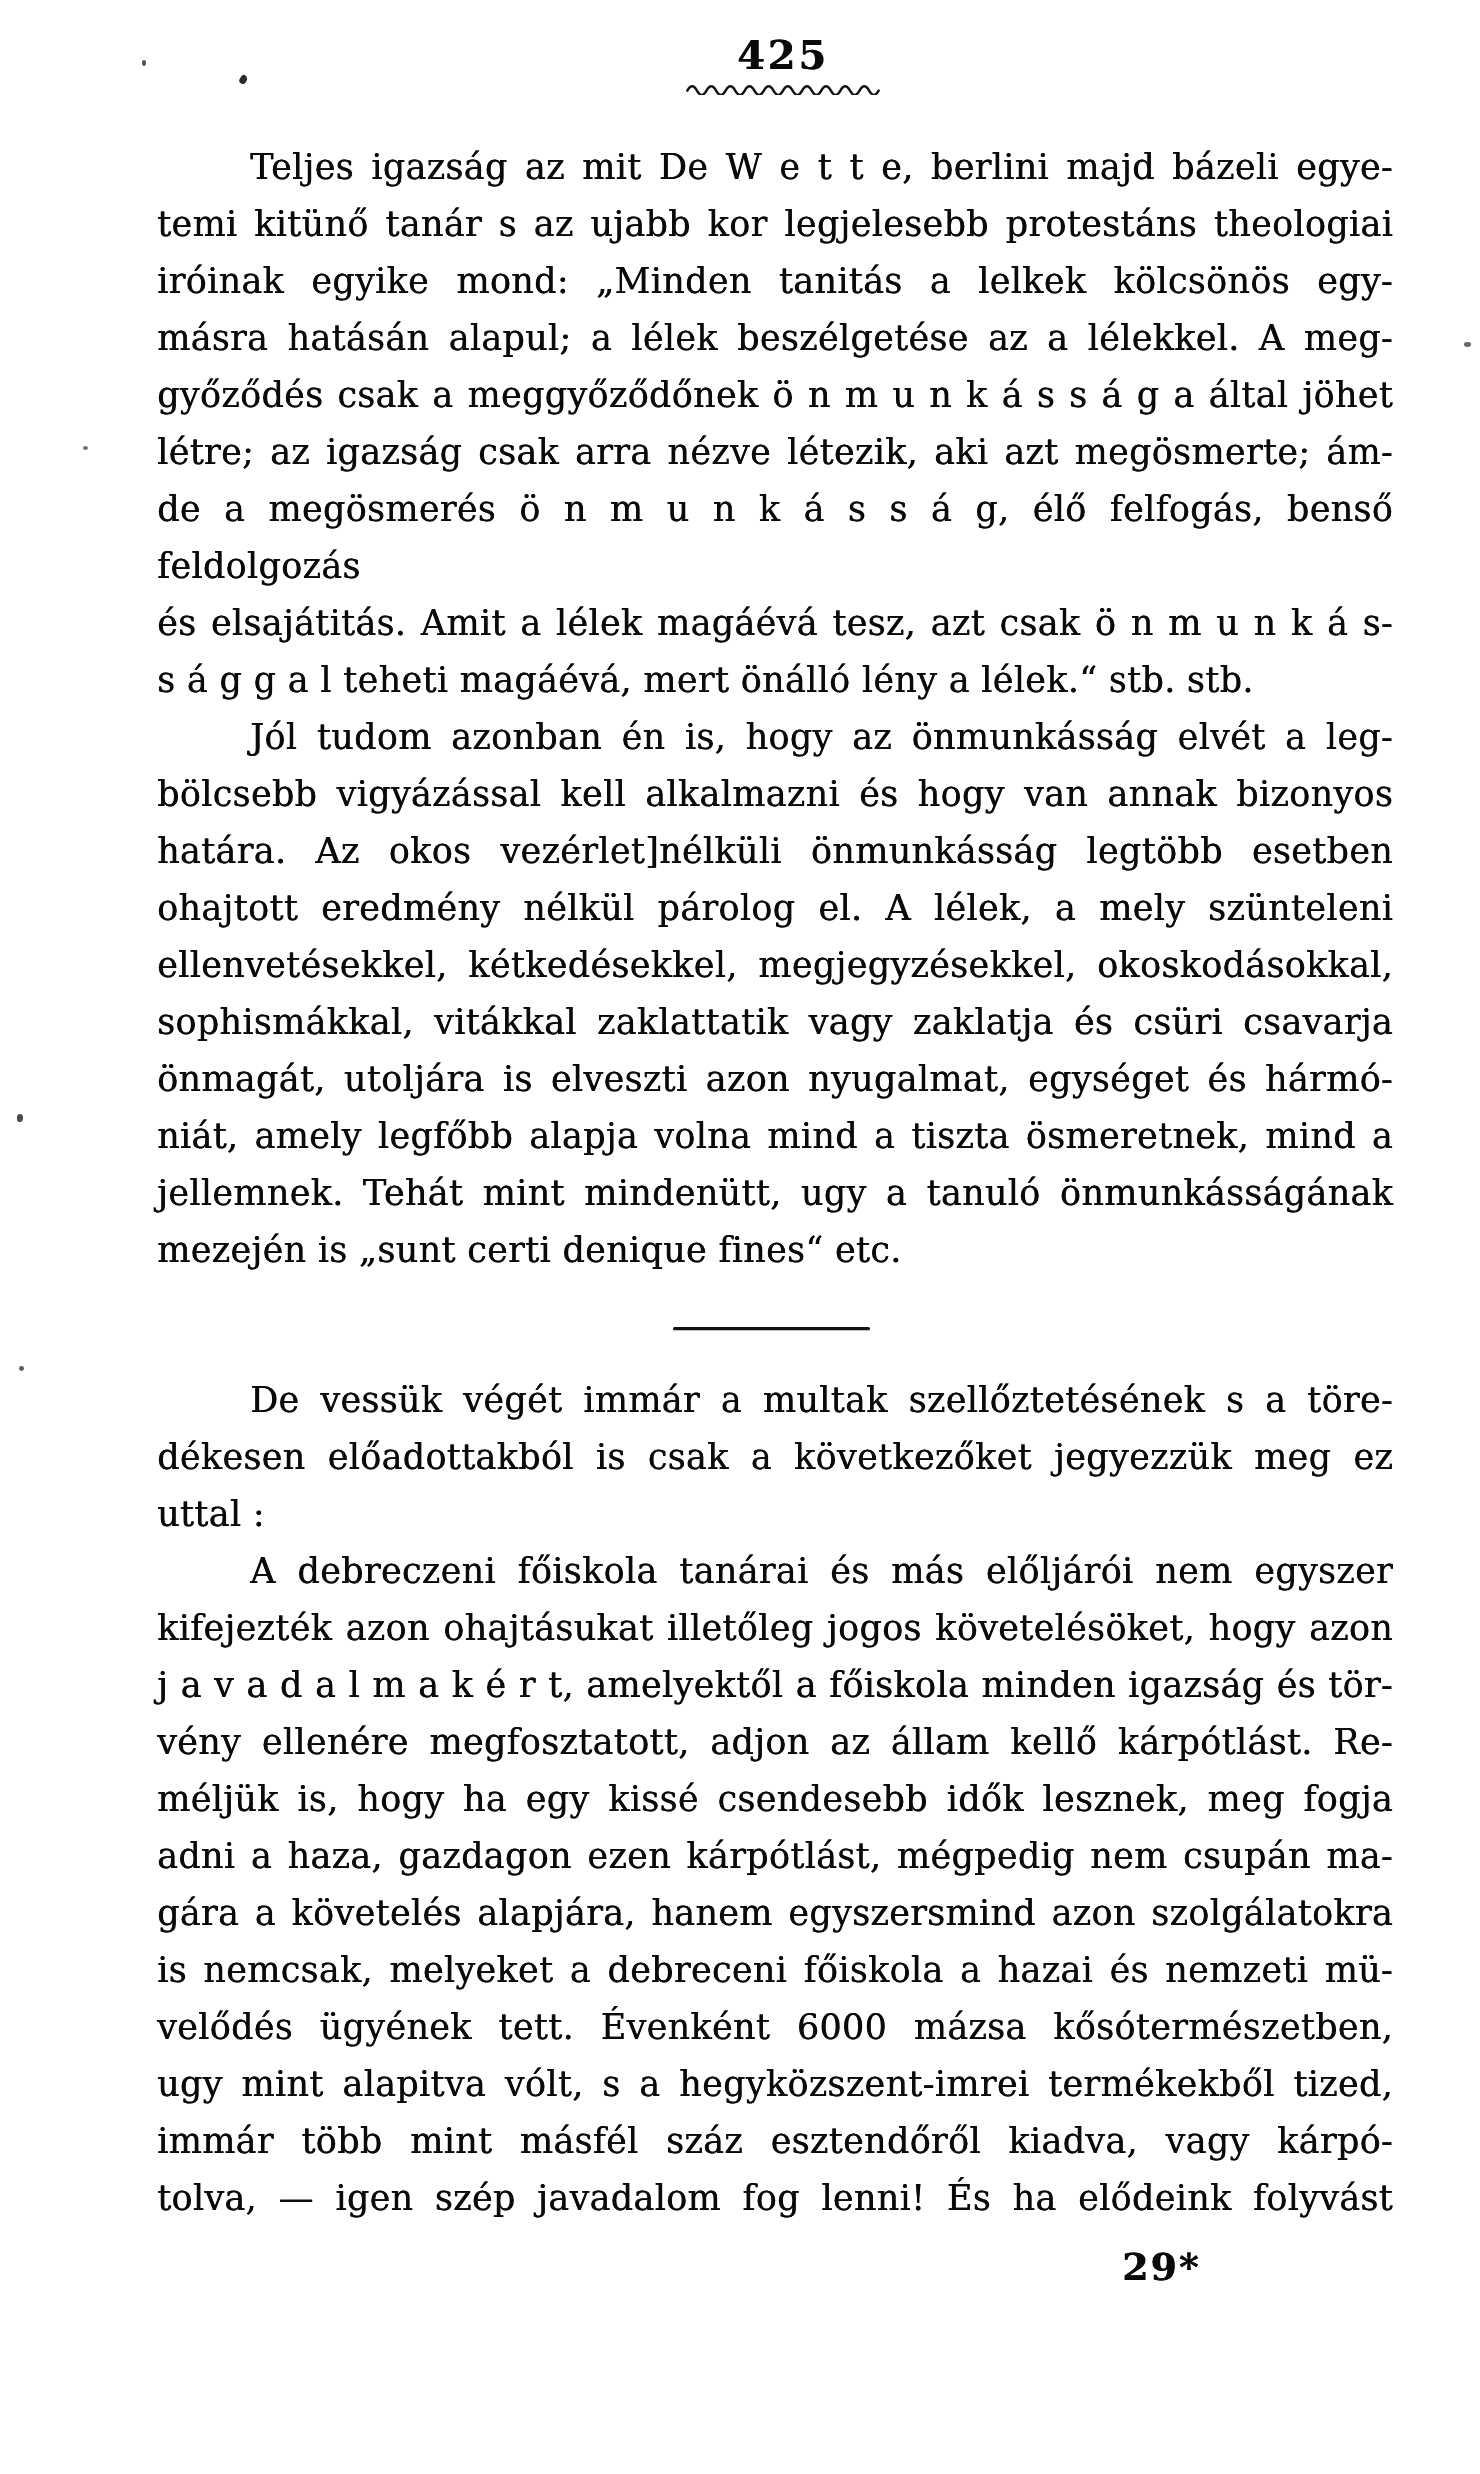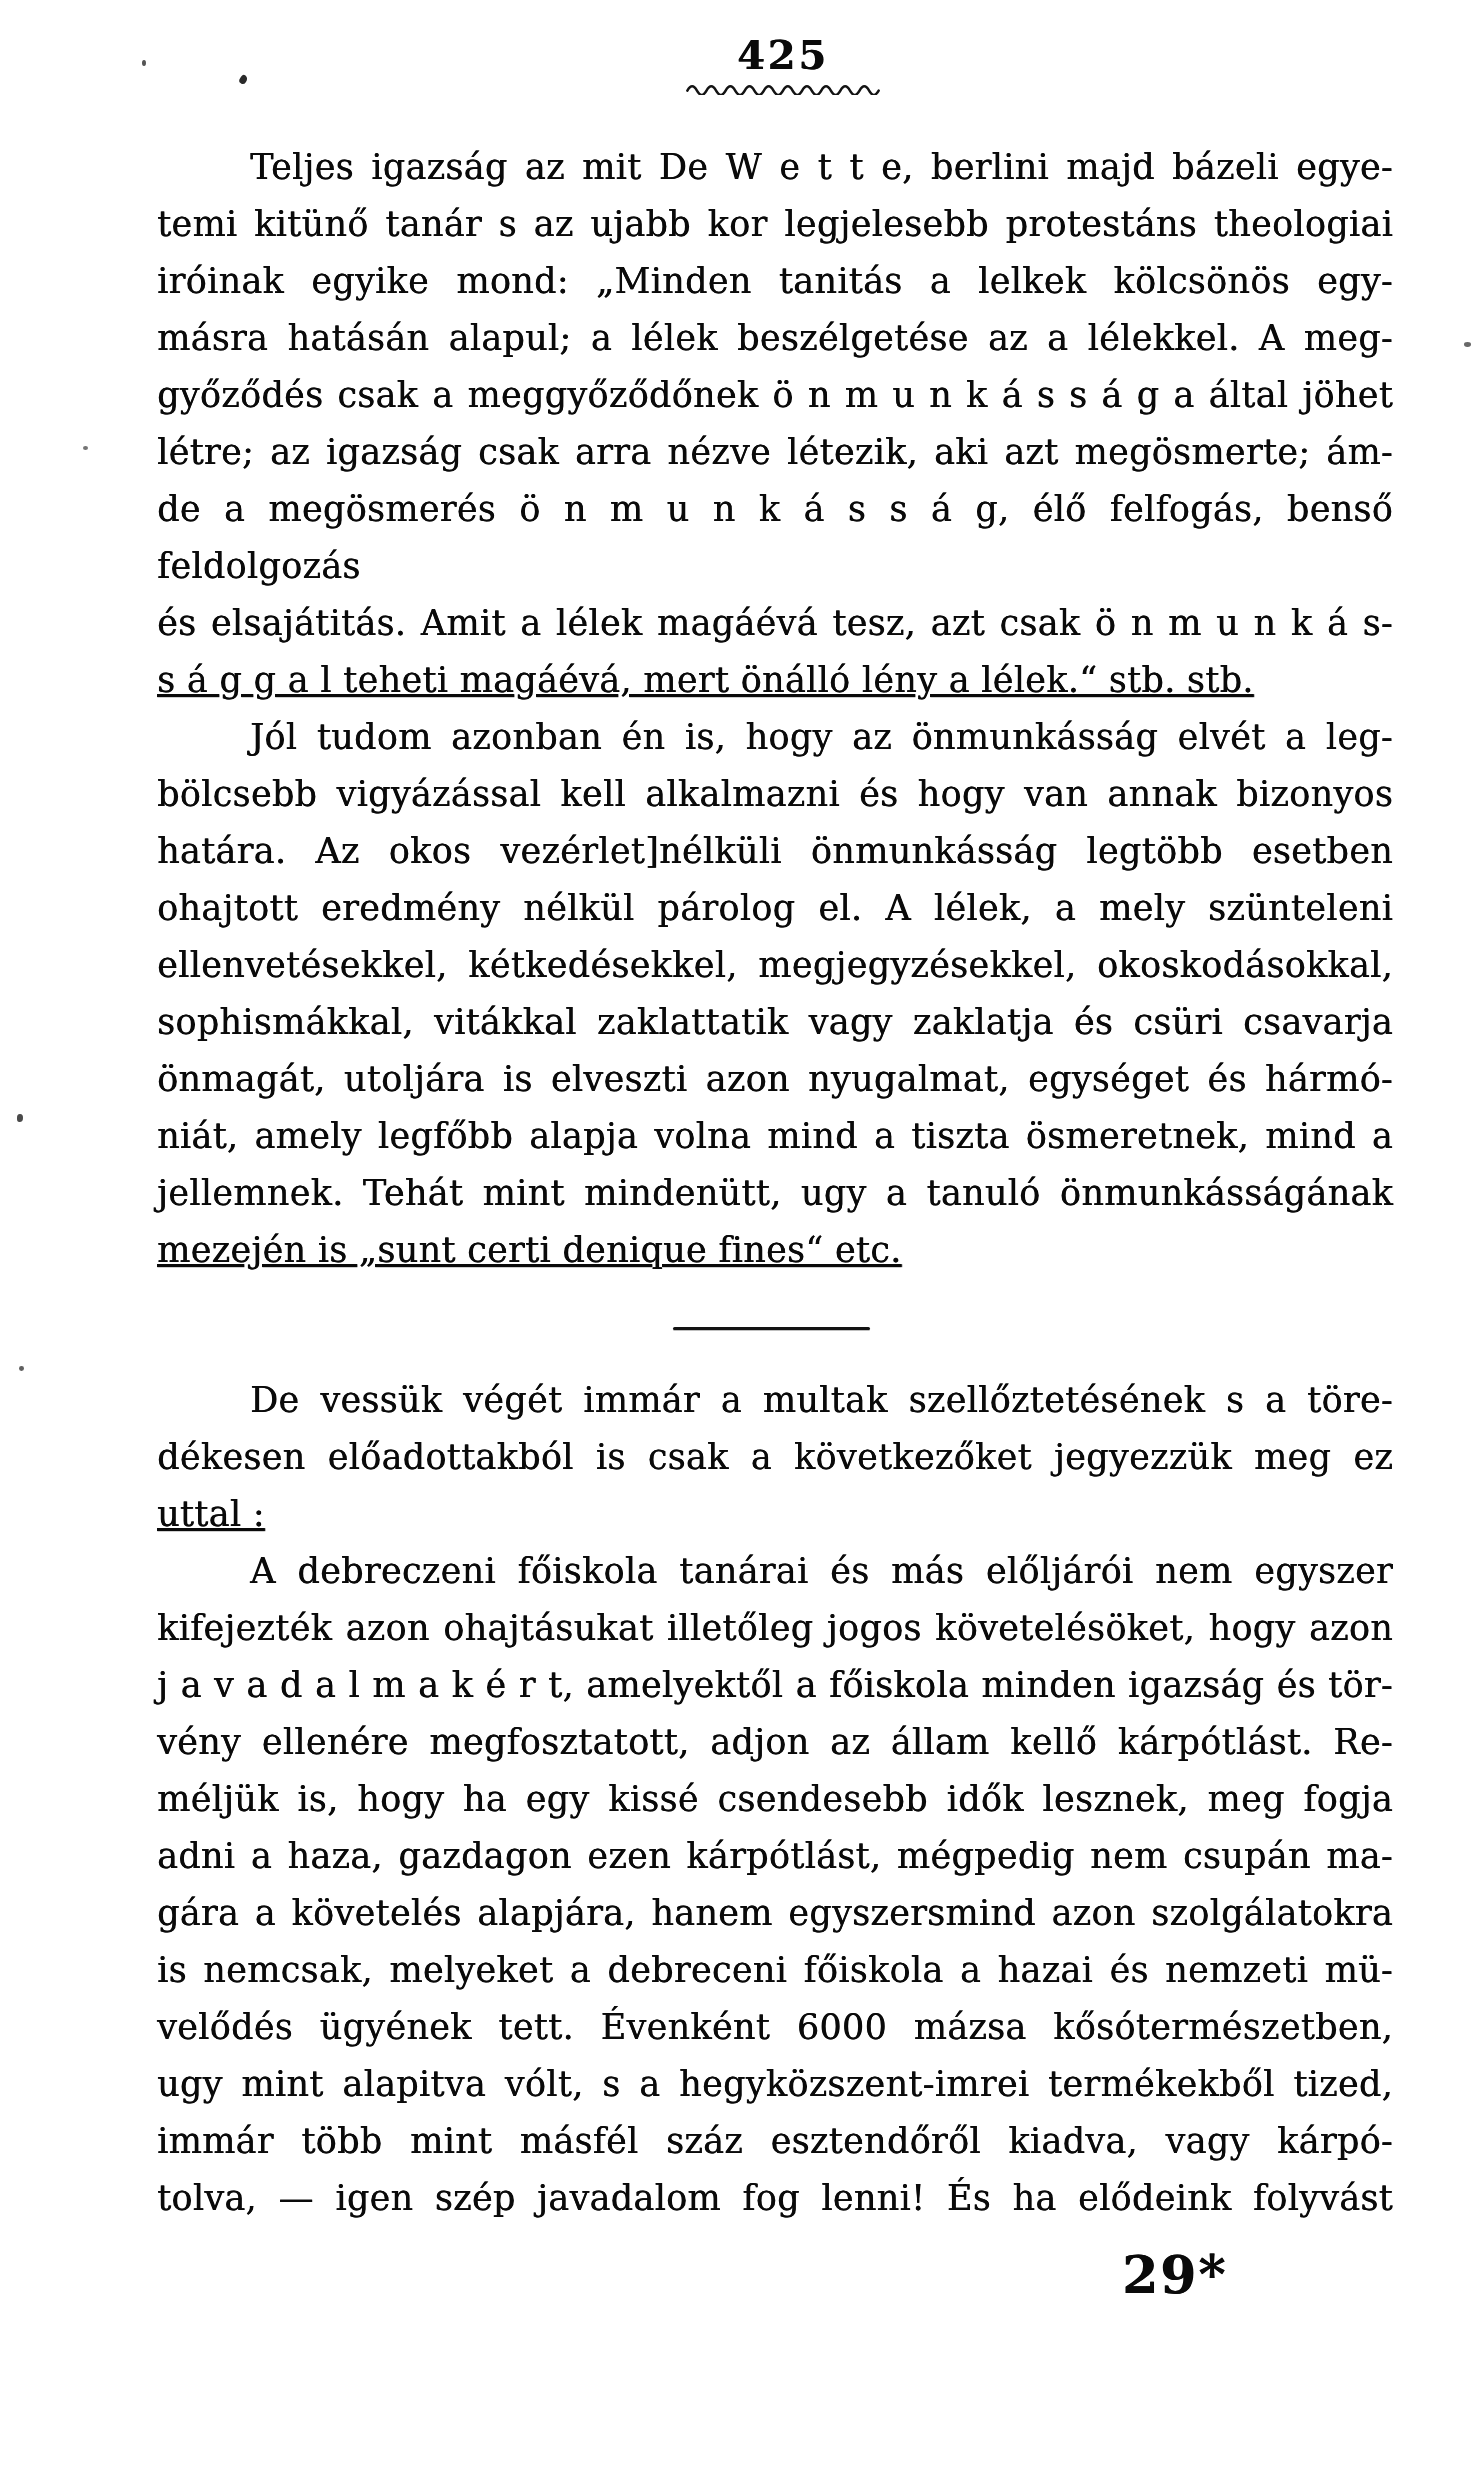--- a/index.html
+++ b/index.html
@@ -45,35 +45,34 @@
   }
   .ln {
     text-align: justify;
     text-align-last: justify;
     white-space: normal;
   }
   .ln.ind { text-indent: 93px; }
   .ln.last {
     text-align: left;
     text-align-last: left;
-    text-decoration: underline;
   }
   
   .section-divider {
     height: 2.9px;
     width: 197px;
     background: #131313;
     border-radius: 1.9px;
     margin: 48px 0 42px 516px;
     box-shadow: 0 1px 0 rgba(0,0,0,0.25);
   }
   
   .signature-mark {
     margin: 19px 0 0 965px;
-    font-size: 52px;
+    font-size: 38px;
     line-height: 1.1;
     font-weight: 700;
     letter-spacing: 1.9px;
     text-shadow: 0.5px 0.3px 0 currentColor;
   }
   
   .speck {
     position: absolute;
     background: #2a2a2a;
     border-radius: 50%;

